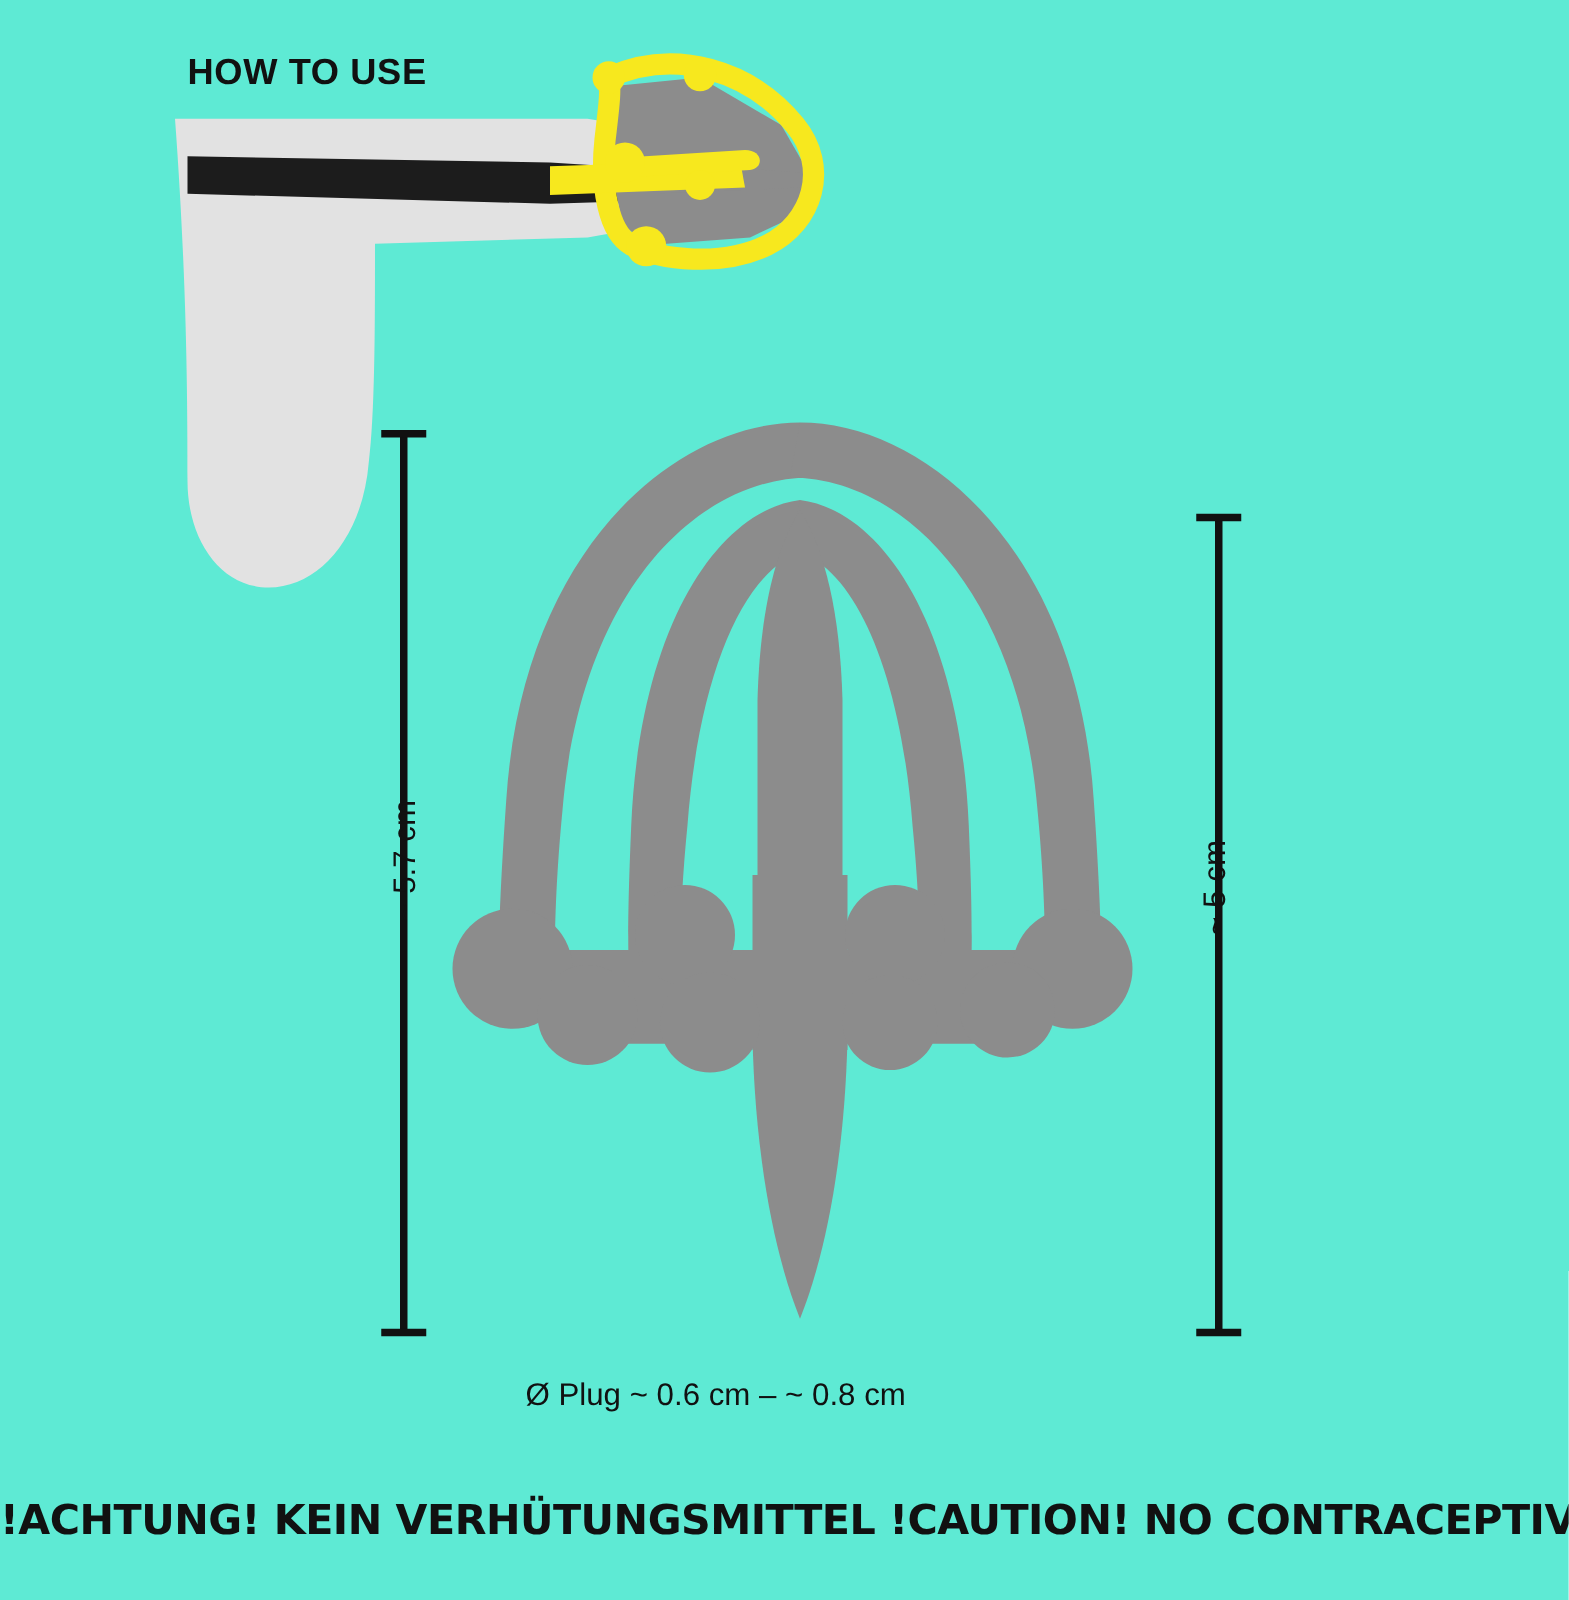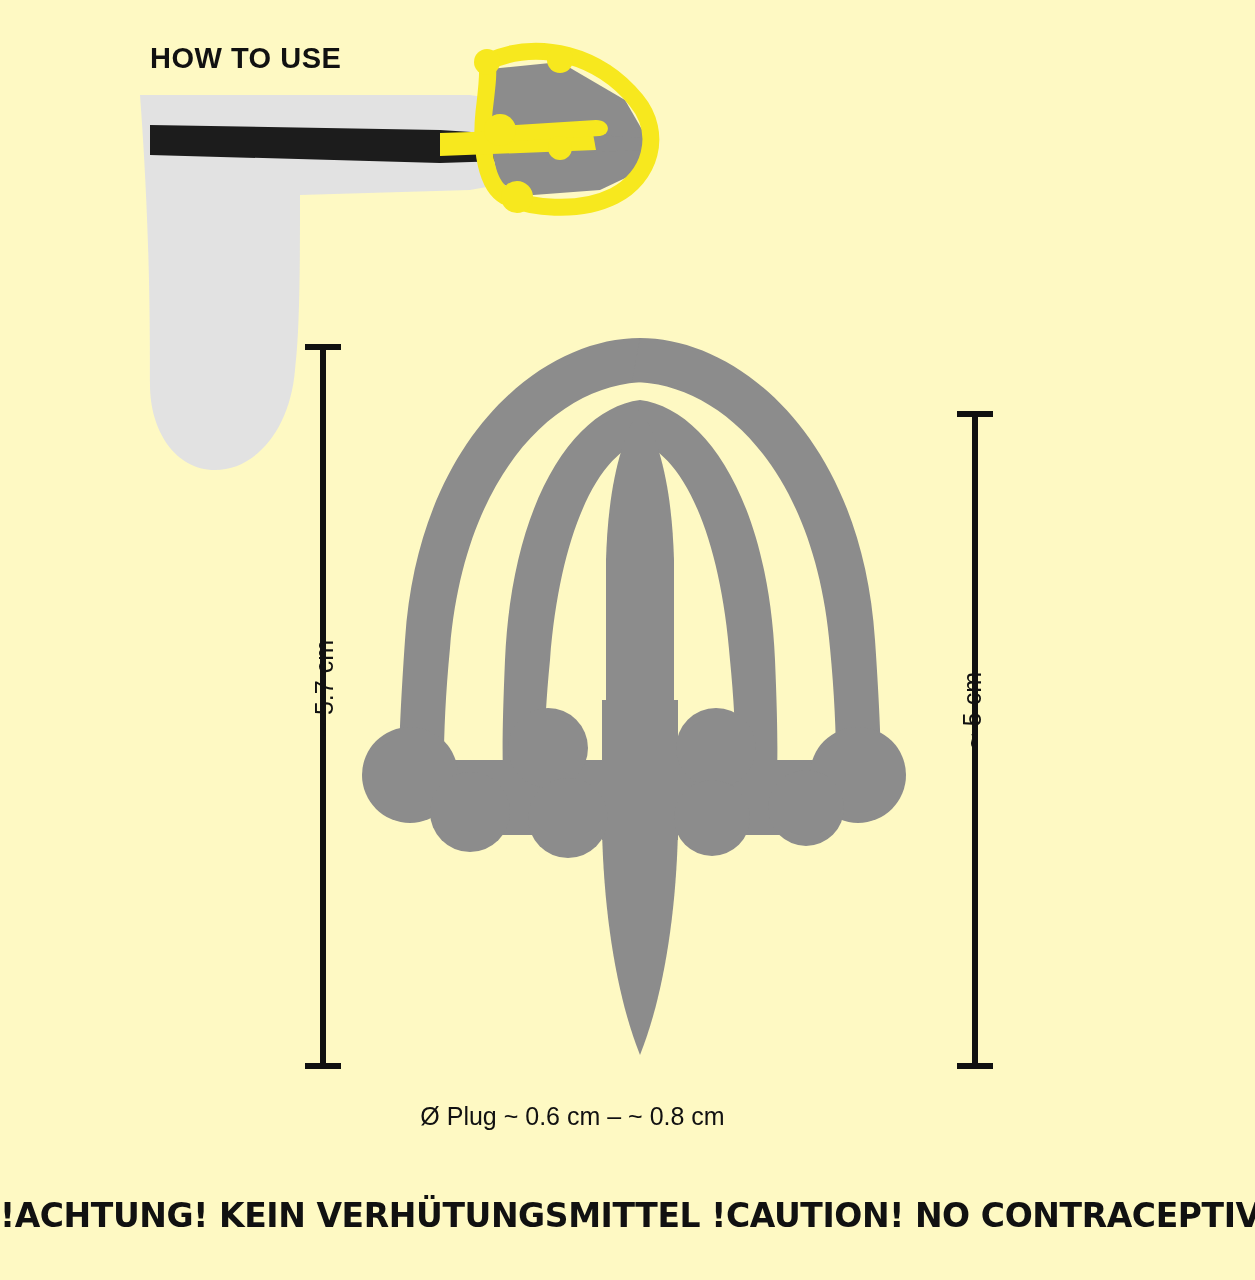--- a/index.html
+++ b/index.html
@@ -9,21 +9,21 @@
   }
   body {
     font-family: "Liberation Sans", sans-serif;
     color: #1a1a1a;
   }
   #page {
     position: relative;
     width: 1255px;
     height: 1280px;
     overflow: hidden;
-    background: #fef9c3;
+    background: #5eead4;
   }
   .howto-title {
     position: absolute;
     left: 150px;
     top: 42px;
     font-size: 29px;
     font-weight: bold;
     letter-spacing: 0.5px;
     color: #111111;
   }

